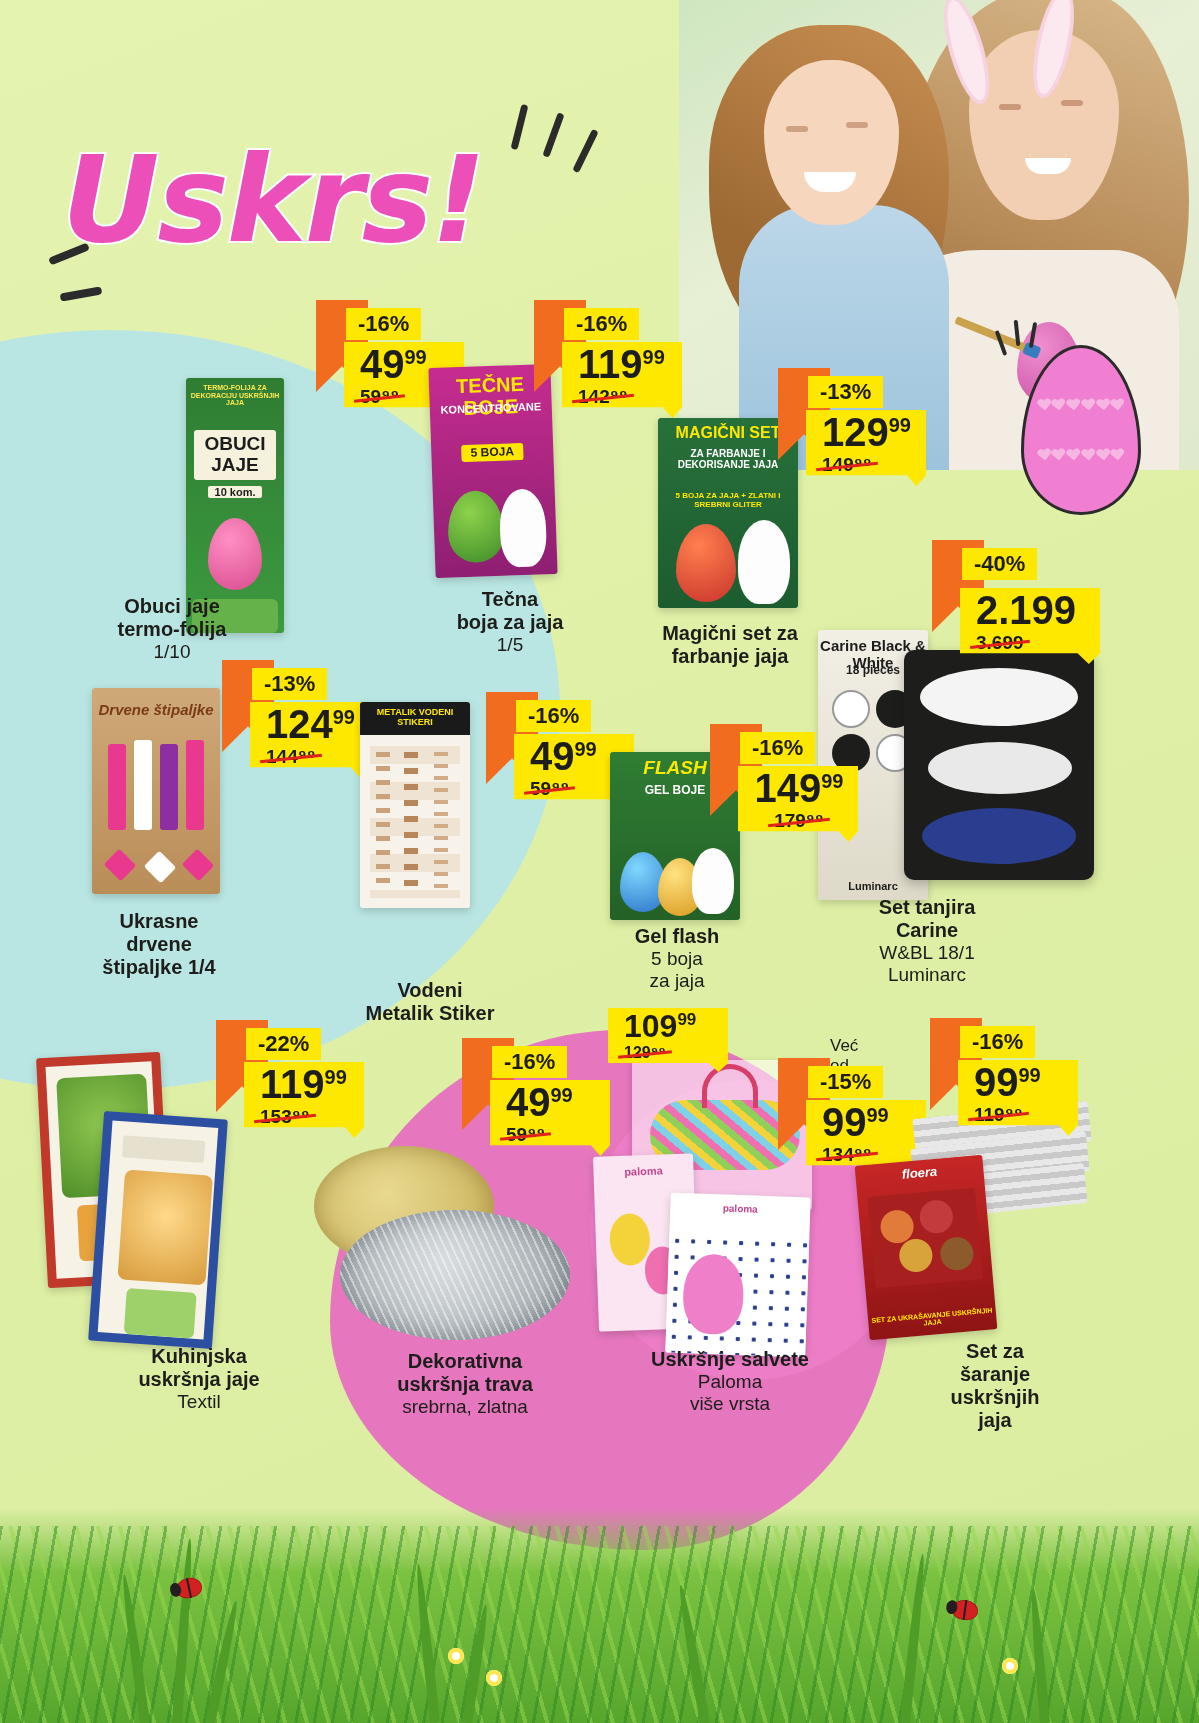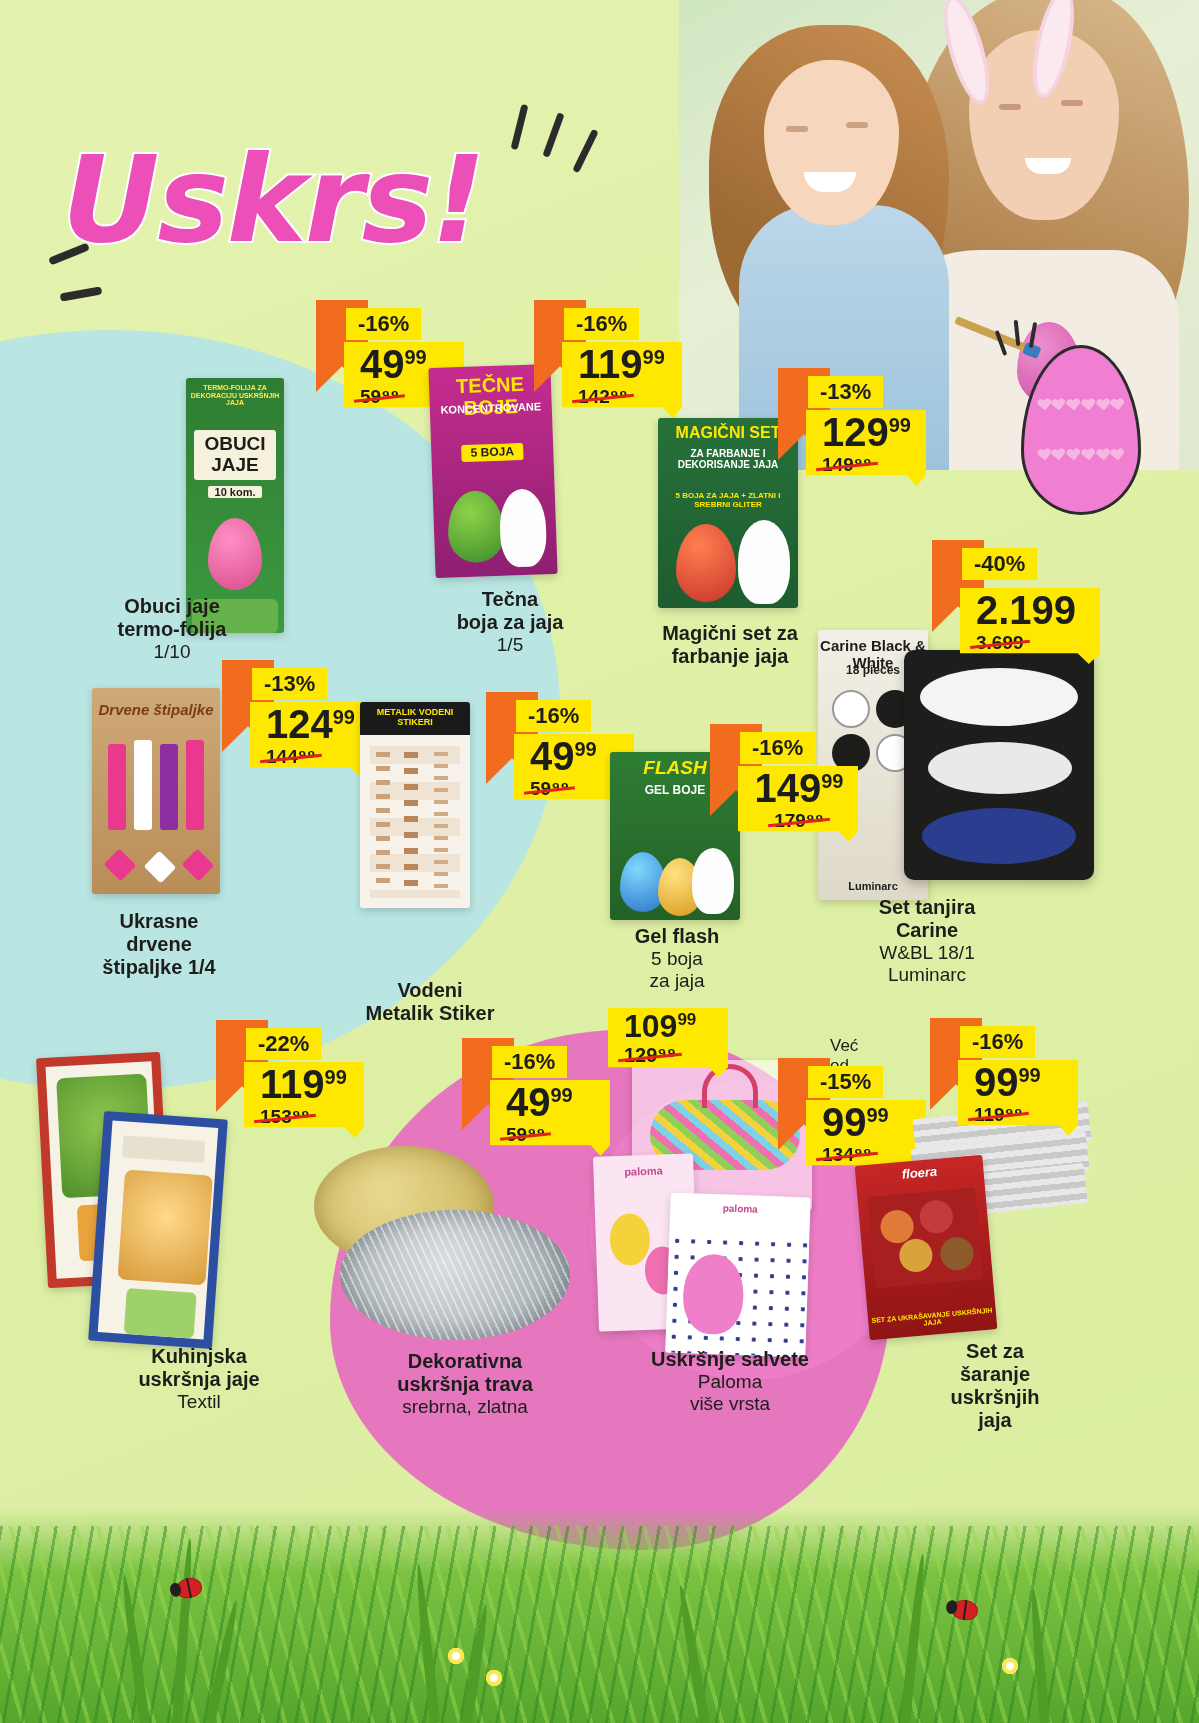--- a/index.html
+++ b/index.html
@@ -509,21 +509,21 @@
 <div class="item" style="left:632px; top:1060px;">
   <div class="pbox" style="position:relative; width:180px; height:150px; background:rgba(255,255,255,.55);">
     <div style="position:absolute;left:18px;top:40px;width:150px;height:70px;border-radius:40px;
        background:repeating-linear-gradient(40deg,#ef6fb0 0 7px,#7fd1e8 7px 14px,#f4d23a 14px 21px,#8fd05a 21px 28px)"></div>
     <div style="position:absolute;left:70px;top:4px;width:56px;height:44px;border:5px solid #d63f6a;border-bottom:none;border-radius:40px 40px 0 0"></div>
   </div>
 </div>
 <div class="flag" style="left:600px; top:1000px;">
   <div class="panel" style="top:8px; left:8px;">
     <div class="price" style="font-size:32px;"><span>109</span><sup style="font-size:17px">99</sup></div>
-    <div class="old" style="font-size:20px;">129⁹⁹</div>
+    <div class="old" style="font-size:16px;">129⁹⁹</div>
   </div>
 </div>
 
 <div class="item" style="left:596px; top:1155px;">
   <div class="pbox" style="position:relative; width:100px; height:175px; background:#fbe5f2; transform:rotate(-2deg);">
     <div class="lbl" style="top:10px; font-size:11px; color:#c2478f;">paloma</div>
     <div style="position:absolute;left:14px;top:58px;width:40px;height:52px;background:#f4d23a;border-radius:50%"></div>
     <div style="position:absolute;left:48px;top:92px;width:36px;height:48px;background:#ef6fb0;border-radius:50%"></div>
   </div>
   <div class="pbox" style="position:absolute; left:72px; top:40px; width:140px; height:160px; background:#fff; transform:rotate(2deg);">

